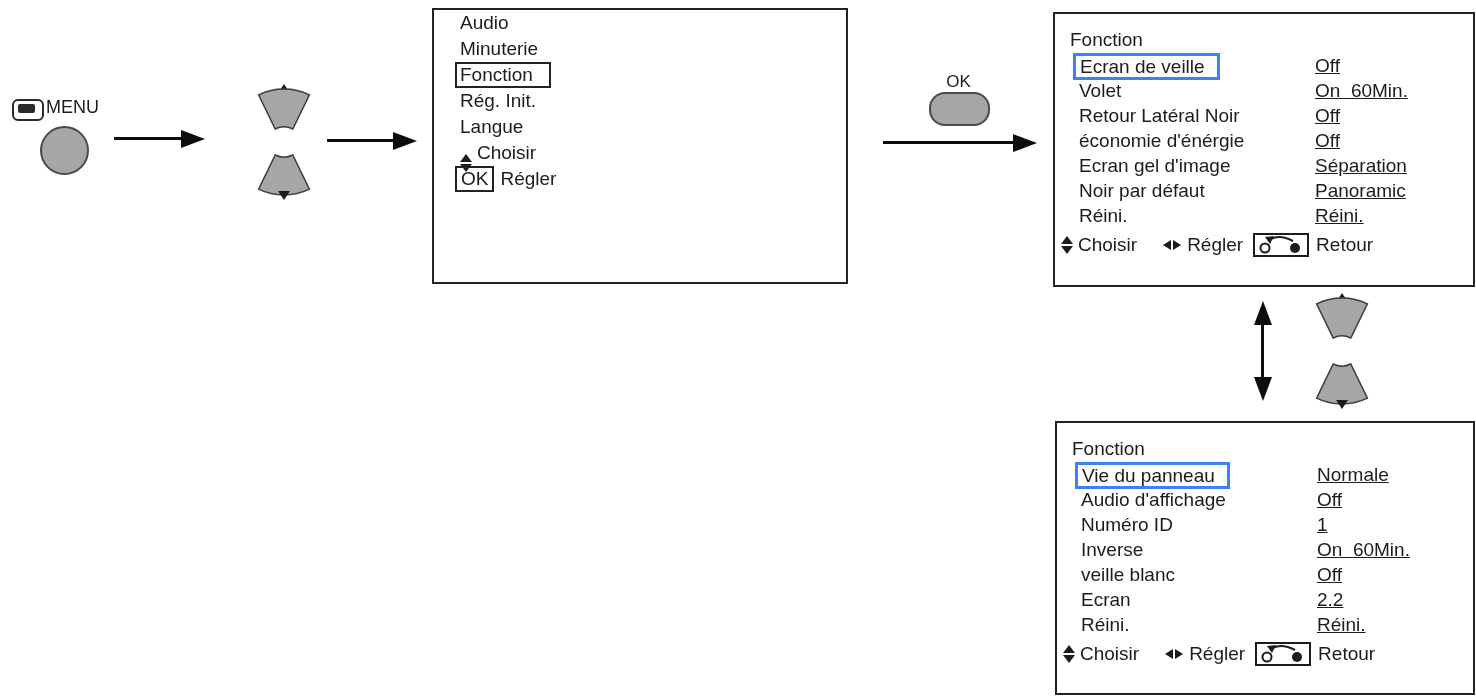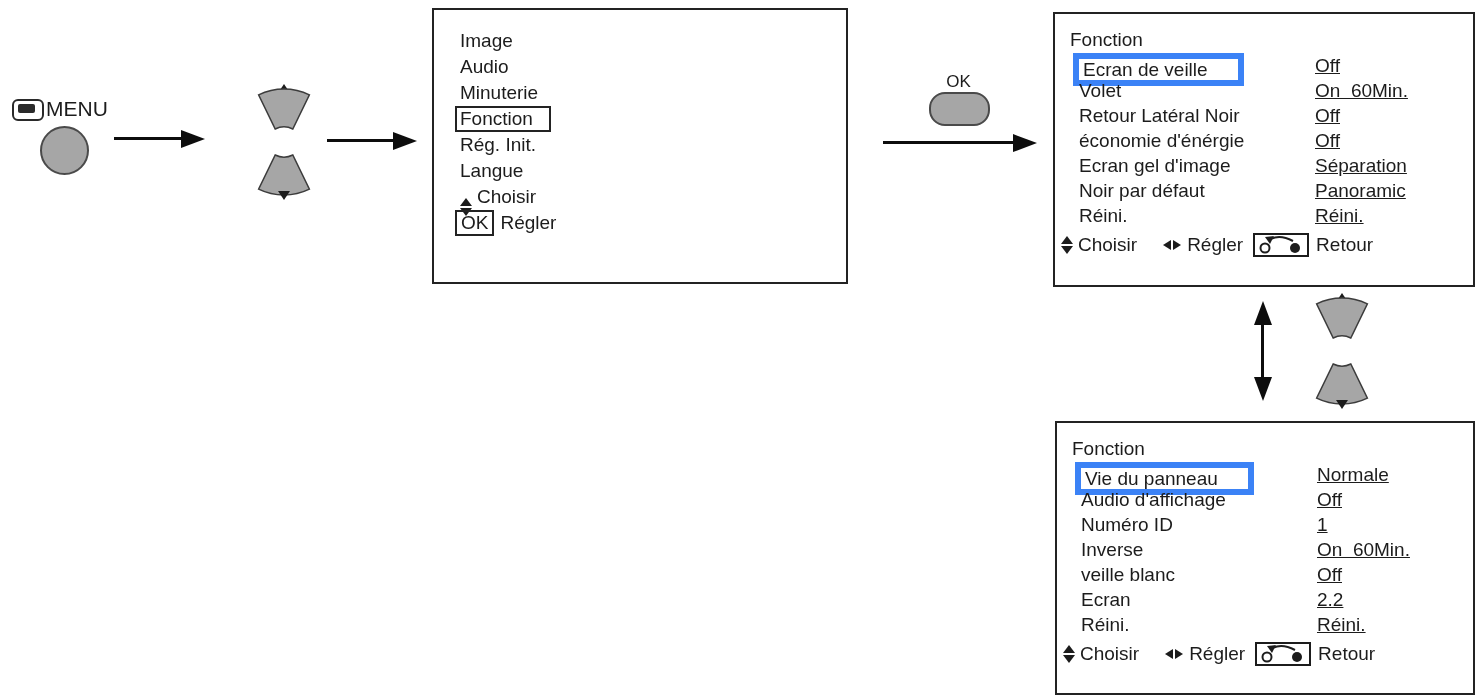--- a/index.html
+++ b/index.html
@@ -23,21 +23,21 @@
     content:""; position:absolute; left:50%; margin-left:-9px; width:0; height:0;
     border-left:9px solid transparent; border-right:9px solid transparent;
   }
   .varrow::before { top:-23px; border-bottom:24px solid #0d0d0d; }
   .varrow::after  { bottom:-23px; border-top:24px solid #0d0d0d; }
   
   #menu-icon { position:absolute; left:12px; top:99px; width:28px; height:18px;
     border:2px solid #2a2a2a; border-radius:6px; }
   #menu-icon .inner { position:absolute; left:4px; top:3px; width:17px; height:9px;
     background:#2a2a2a; border-radius:2px; }
-  #menu-label { position:absolute; left:46px; top:97px; font-size:21px; }
+  #menu-label { position:absolute; left:46px; top:97px; font-size:18px; }
   #menu-circle { position:absolute; left:40px; top:126px; width:45px; height:45px;
     border-radius:50%; background:#a6a6a6; border:2px solid #4a4a4a; }
   #ok-label { position:absolute; left:929px; top:72px; width:59px; text-align:center; font-size:17px; }
   #ok-pill { position:absolute; left:929px; top:92px; width:57px; height:30px;
     border-radius:16px; background:#a6a6a6; border:2px solid #4a4a4a; }
   .rocker { position:absolute; }
   #rocker1 { left:243px; top:83px; }
   #rocker2 { left:1300px; top:292px; }
   
   .panel { position:absolute; background:#fff; border:2px solid #232323; }
@@ -47,21 +47,21 @@
   .mm-item { padding-left:26px; height:26px; line-height:26px; font-size:19px; }
   .mm-first { margin-top:18px; }
   .selbox { display:inline-block; border:2px solid #232323; padding:0 16px 0 3px;
     margin-left:-5px; line-height:22px; }
   .okbox { display:inline-block; border:2px solid #232323; padding:0 4px;
     margin-left:-5px; margin-right:6px; line-height:22px; }
   .f-title { margin:13px 0 0 15px; height:26px; line-height:26px; font-size:19px; }
   .frow { display:flex; padding-left:24px; height:25px; line-height:25px; font-size:19px; }
   .flabel { width:236px; flex:none; }
   .fvalue { white-space:pre;text-decoration:underline; }
-  .selwrap { display:inline-block; border:6px solid #3b82f6; padding:0 30px 0 4px;
+  .selwrap { display:inline-block; border:3px solid #3b82f6; padding:0 12px 0 4px;
     margin-left:-6px; line-height:21px; }
   .f-footer { display:flex; align-items:center; padding-left:6px; margin-top:4px;
     height:25px; font-size:19px; }
   
   .ud-icon { display:inline-flex; flex-direction:column; align-items:center; gap:2px; margin-right:5px; }
   .tri-up   { width:0; height:0; border-left:6px solid transparent; border-right:6px solid transparent; border-bottom:8px solid #1c1c1c; }
   .tri-down { width:0; height:0; border-left:6px solid transparent; border-right:6px solid transparent; border-top:8px solid #1c1c1c; }
   .lr-icon { display:inline-flex; align-items:center; gap:2px; margin:0 6px 0 26px; }
   .tri-left  { width:0; height:0; border-top:5px solid transparent; border-bottom:5px solid transparent; border-right:8px solid #1c1c1c; }
   .tri-right { width:0; height:0; border-top:5px solid transparent; border-bottom:5px solid transparent; border-left:8px solid #1c1c1c; }
@@ -83,21 +83,20 @@
   <svg id="rocker1" class="rocker" width="82" height="118" viewBox="0 0 82 118">
     <polygon points="41,1 35,10 47,10" fill="#1c1c1c"></polygon>
     <path d="M 15.6 11.9 A 58 58 0 0 1 66.4 11.9 L 49.8 46 A 20 20 0 0 0 32.2 46 Z" fill="#a6a6a6" stroke="#3c3c3c" stroke-width="1.5"></path>
     <path d="M 15.6 106.1 A 58 58 0 0 0 66.4 106.1 L 49.8 72 A 20 20 0 0 1 32.2 72 Z" fill="#a6a6a6" stroke="#3c3c3c" stroke-width="1.5"></path>
     <polygon points="41,117 35,108 47,108" fill="#1c1c1c"></polygon>
   </svg>
 
   <div id="arrow2" class="harrow"></div>
 
   <div id="box1" class="panel">
-    <div class="mm-item mm-first"><span>Image</span></div>
     <div class="mm-item"><span>Audio</span></div>
     <div class="mm-item"><span>Minuterie</span></div>
     <div class="mm-item"><span class="selbox">Fonction</span></div>
     <div class="mm-item"><span>Rég. Init.</span></div>
     <div class="mm-item"><span>Langue</span></div>
     <div class="mm-item">
       <span class="ud-icon" style="vertical-align:-3px;">
           <i class="tri-up"></i>
           <i class="tri-down"></i>
         </span><span>Choisir</span>

